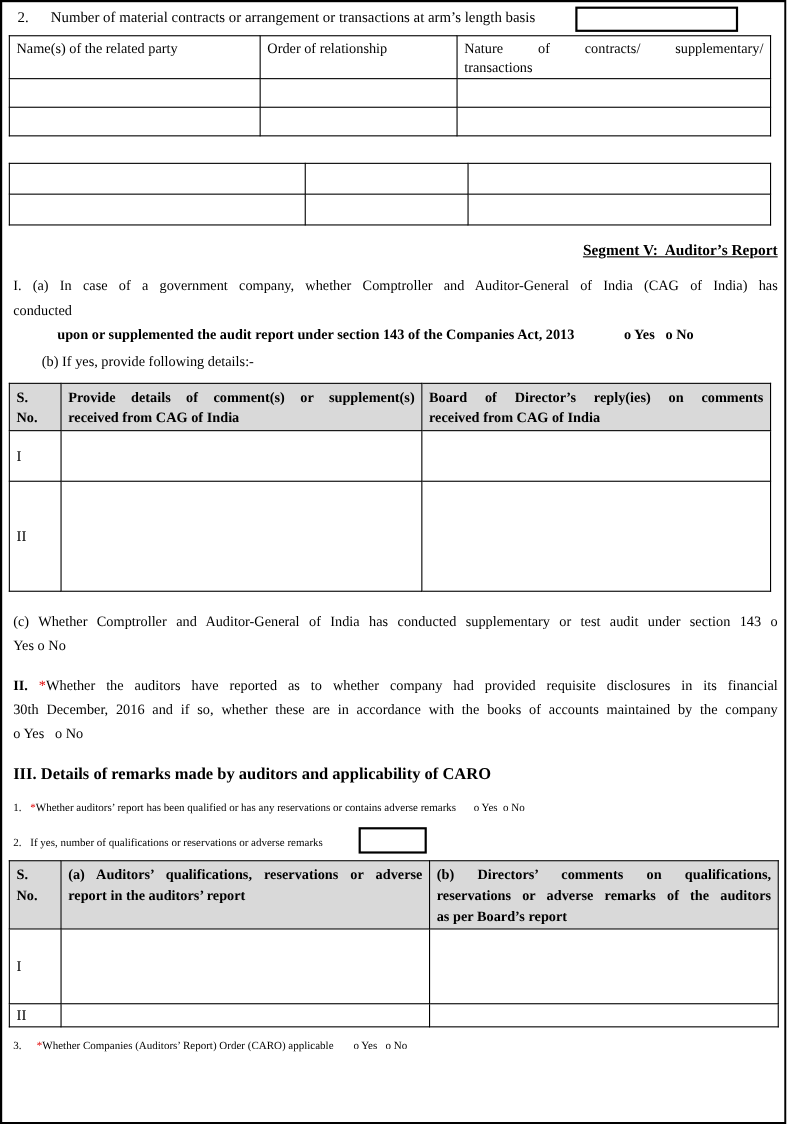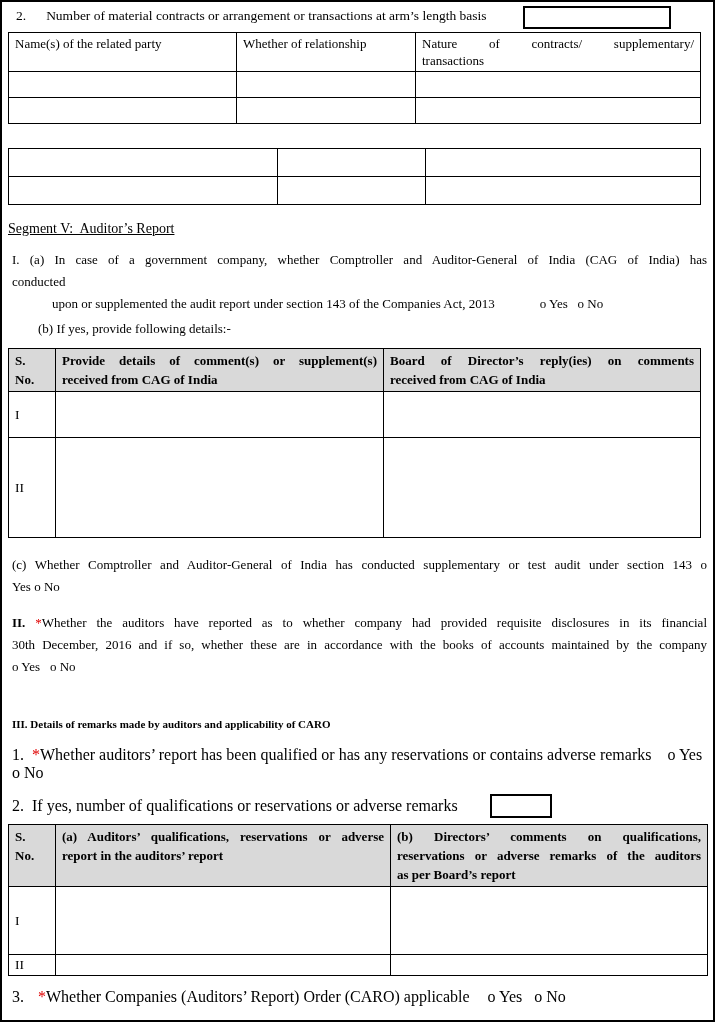--- a/index.html
+++ b/index.html
@@ -31,36 +31,36 @@
   .t3 .hdr td,.t4 .hdr td{background:#d9d9d9;font-weight:bold;}
   .t3 .hdr td{height:42px;line-height:19px;}
   .t4 .hdr td{height:60px;line-height:19px;}
   .t3 .rI td{height:46px;}
   .t3 .rII td{height:100px;}
   .t4 .rI td{height:68px;}
   .t4 .rII td{height:20px;}
   .lblcell{vertical-align:middle;font-size:13.5px;}
   .jl{text-align:justify;text-align-last:justify;}
   
-  .seg-heading{margin-top:16px;text-align:left;font-weight:normal;text-decoration:underline;font-size:14px;white-space:pre-wrap;}
+  .seg-heading{margin-top:16px;text-align:right;font-weight:bold;text-decoration:underline;font-size:14px;white-space:pre-wrap;}
   .pline{font-size:13px;line-height:22px;padding-left:4px;}
   .spread{text-align:justify;text-align-last:justify;}
   .para1{margin-top:12px;}
-  .indent-upon{padding-left:44px;}
+  .indent-upon{padding-left:44px;font-weight:bold;}
   .indent-b{padding-left:30px;margin-top:3px;}
   .para-c{margin-top:16px;}
   .para2{margin-top:14px;}
   .red{color:#e00000;}
   .b{font-weight:bold;}
   .yn{white-space:pre-wrap;}
   .gap45{margin-left:45px;}
   .gap16{margin-left:16px;}
   .gap18{margin-left:18px;}
-  .h3{font-weight:bold;font-size:11px;margin-top:40px;padding-left:4px;}
-  .qline{font-size:16px;margin-top:16px;padding-left:4px;}
+  .h3{font-weight:bold;font-size:15px;margin-top:18px;padding-left:4px;}
+  .qline{font-size:10px;margin-top:16px;padding-left:4px;}
   .qline .n1{margin-right:8px;}
   .qline .n3{margin-right:14px;}
   .q2row{margin-top:12px;}
   .q3row{margin-top:12px;}
 </style>
 </head>
 <body>
 
 <div class="page">
 
@@ -75,21 +75,21 @@
         <col style="width:228px">
         <col style="width:179px">
         <col style="width:285px">
       </colgroup>
     <tbody>
         <tr class="hdr">
       <td>
             <div>Name(s) of the related party</div>
           </td>
       <td>
-            <div>Whether of relationship</div>
+            <div>Order of relationship</div>
           </td>
       <td>
             <div class="jl">Nature of contracts/ supplementary/</div>
             <div>transactions</div>
           </td>
     </tr>
     <tr class="r">
       <td></td>
       <td></td>
       <td></td>

